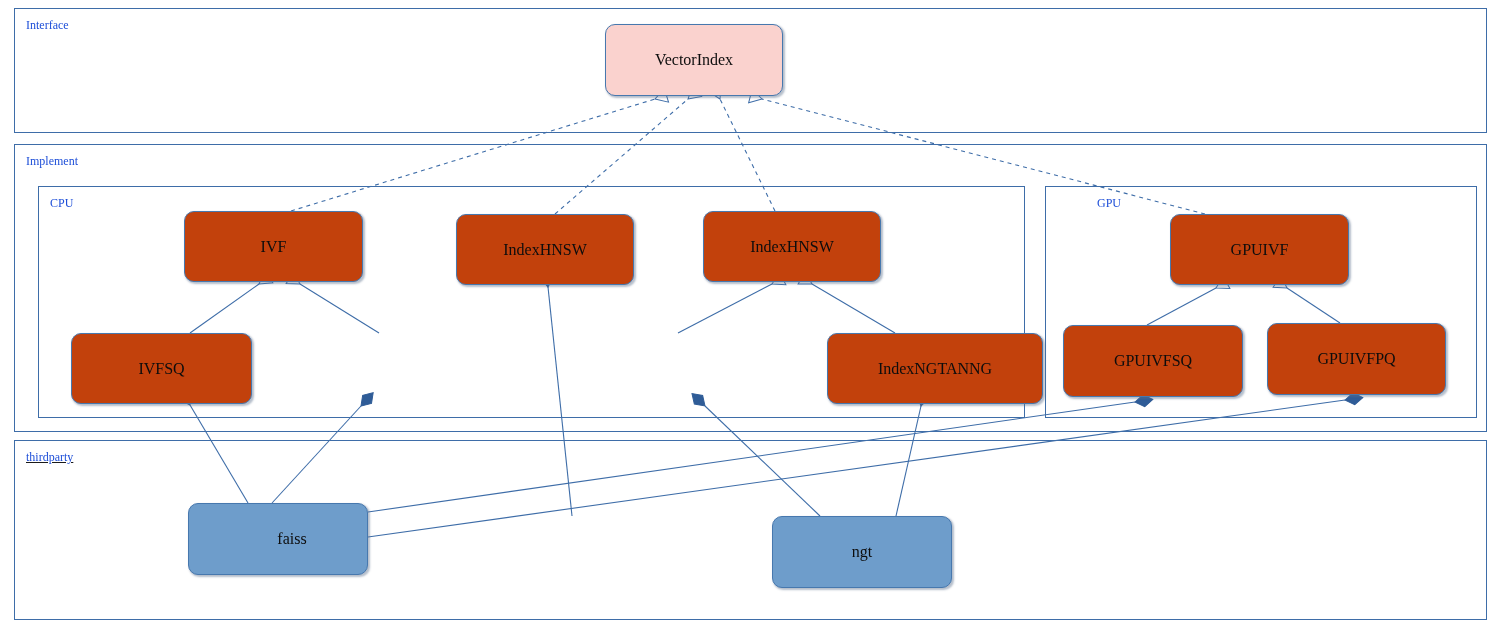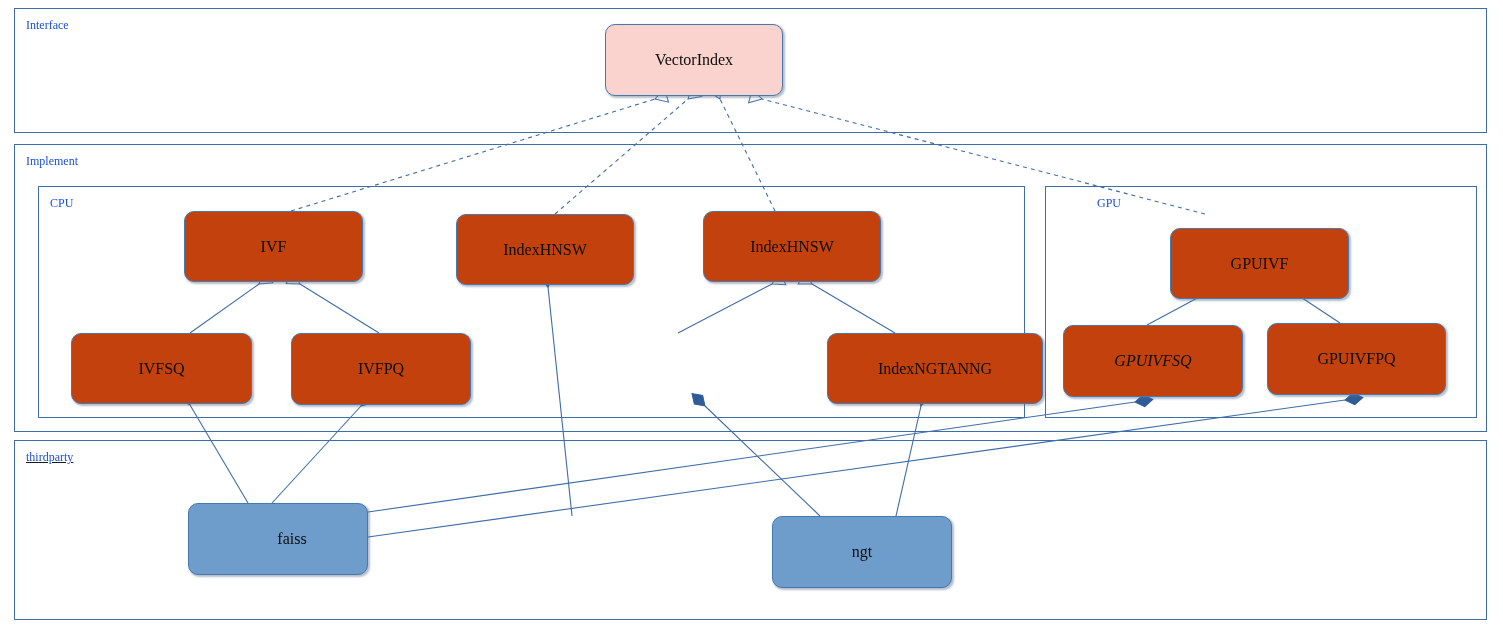--- a/index.html
+++ b/index.html
@@ -118,30 +118,27 @@
     </div>
     <div class="node impl" style="left: 456px; top: 214px; width: 178px; height: 71px;">
       <span>IndexHNSW</span>
     </div>
     <div class="node impl" style="left: 703px; top: 211px; width: 178px; height: 71px;">
       <span>IndexHNSW</span>
     </div>
     <div class="node impl" style="left: 71px; top: 333px; width: 181px; height: 71px;">
       <span>IVFSQ</span>
     </div>
-    <div class="node impl" style="left: 291px; top: 333px; width: 180px; height: 72px;">
-      <span>IVFPQ</span>
-    </div>
     <div class="node impl" style="left: 827px; top: 333px; width: 216px; height: 71px;">
       <span>IndexNGTANNG</span>
     </div>
-    <div class="node impl" style="left: 1170px; top: 228px; width: 179px; height: 71px;">
+    <div class="node impl" style="left: 1170px; top: 214px; width: 179px; height: 71px;">
       <span>GPUIVF</span>
     </div>
-    <div class="node impl" style="left: 1063px; top: 325px; width: 180px; height: 72px; font-style: italic;">
+    <div class="node impl" style="left: 1063px; top: 325px; width: 180px; height: 72px;">
       <span>GPUIVFSQ</span>
     </div>
     <div class="node impl" style="left: 1267px; top: 323px; width: 179px; height: 72px;">
       <span>GPUIVFPQ</span>
     </div>
     <div class="node third" style="left: 188px; top: 503px; width: 180px; height: 72px; padding-left: 28px;">
       <span>faiss</span>
     </div>
     <div class="node third" style="left: 772px; top: 516px; width: 180px; height: 72px; justify-content: center;">
       <span>ngt</span>

